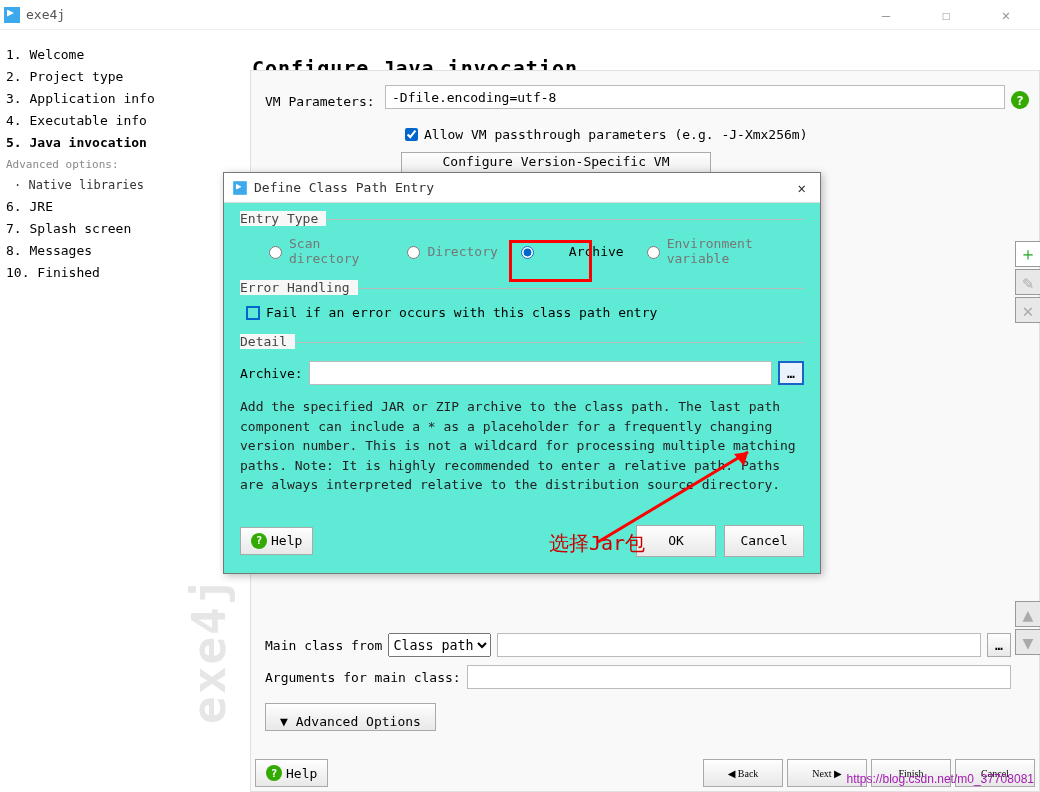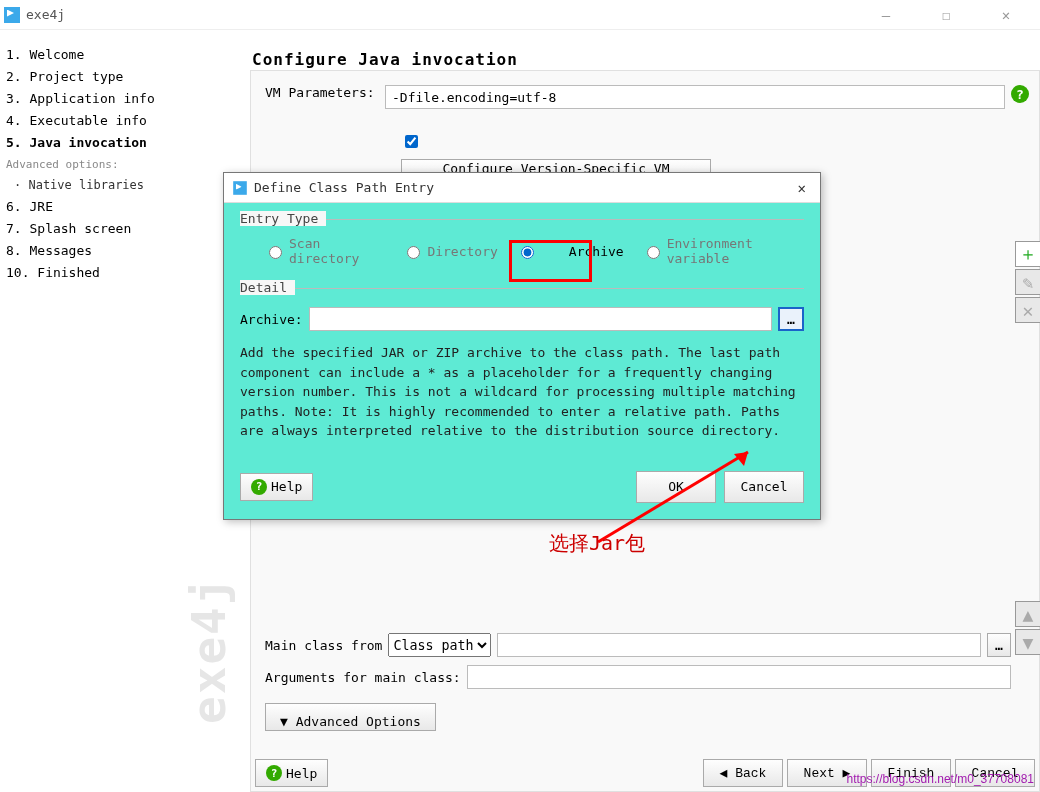--- a/index.html
+++ b/index.html
@@ -11,23 +11,23 @@
 .win-btns { display: flex; gap: 20px; padding-right: 10px; }
 .win-btn { width: 40px; height: 28px; display: flex; align-items: center; justify-content: center; color: #999; font-size: 14px; }
 .main { display: flex; height: calc(100% - 30px); }
 .sidebar { width: 222px; padding: 14px 6px 6px 6px; font-size: 13px; line-height: 1.7; color: #000; position: relative; }
 .sidebar .step { white-space: nowrap; cursor: pointer; }
 .sidebar .step.current { font-weight: bold; }
 .sidebar .sub-head { font-size: 11px; color: #888; margin-top: 2px; }
 .sidebar .sub-item { font-size: 12px; color: #333; padding-left: 8px; }
 .watermark { position: absolute; left: 170px; bottom: -10px; font-size: 46px; font-weight: bold; color: #e6e6e6; transform: rotate(-90deg); transform-origin: left top; letter-spacing: 2px; pointer-events: none; }
 .content { flex: 1; padding: 10px 14px 10px 30px; position: relative; }
-.page-title { font-family: monospace; font-size: 16px; font-weight: bold; margin: 10px 0 12px 0; letter-spacing: 1px; }
+.page-title { font-family: monospace; font-size: 20px; font-weight: bold; margin: 16px 0 12px 0; letter-spacing: 1px; }
 .config-area { border: 1px solid #e0e0e0; background: #f9f9f9; position: absolute; left: 28px; right: 0; top: 40px; bottom: 0; padding: 14px 10px 10px 14px; }
-.form-row { display: flex; align-items: flex-start; margin-bottom: 23px; font-family: monospace; font-size: 13px; }
+.form-row { display: flex; align-items: flex-end; margin-bottom: 16px; font-family: monospace; font-size: 13px; }
 .form-row label { width: 120px; }
 .vm-input { flex: 1; height: 24px; border: 1px solid #bbb; padding: 2px 6px; font-family: monospace; font-size: 13px; }
 .help-icon { width: 18px; height: 18px; border-radius: 50%; background: #3a0; color: #fff; font-weight: bold; display: inline-flex; align-items: center; justify-content: center; margin-left: 6px; font-size: 13px; }
 .checkbox-row { margin-left: 136px; font-family: monospace; font-size: 13px; display: flex; align-items: center; }
 .checkbox-row input { margin-right: 6px; accent-color: #0066cc; }
 .ver-btn { margin-left: 136px; margin-top: 8px; width: 310px; height: 28px; background: linear-gradient(#fefefe, #e8e8e8); border: 1px solid #aaa; font-family: monospace; font-size: 13px; cursor: pointer; }
 .toolbox { position: absolute; right: -2px; top: 170px; display: flex; flex-direction: column; gap: 2px; }
 .tool-btn { width: 26px; height: 26px; border: 1px solid #999; background: #e8e8e8; display: flex; align-items: center; justify-content: center; font-size: 18px; }
 .tool-btn.enabled { background: #fff; color: #2a2; }
 .tool-btn.disabled { color: #aaa; }
@@ -37,21 +37,21 @@
 .main-class-row select { height: 24px; font-family: monospace; }
 .main-class-input { flex: 1; height: 24px; border: 1px solid #bbb; background: #fff; }
 .browse-dots { width: 24px; height: 24px; border: 1px solid #aaa; background: linear-gradient(#fefefe, #e8e8e8); display: flex; align-items: center; justify-content: center; font-weight: bold; }
 .args-row { display: flex; align-items: center; gap: 6px; font-family: monospace; font-size: 13px; margin-bottom: 14px; }
 .args-input { flex: 1; height: 24px; border: 1px solid #bbb; background: #fff; }
 .adv-btn { height: 28px; background: linear-gradient(#fefefe, #e8e8e8); border: 1px solid #aaa; font-family: monospace; font-size: 13px; padding: 10px 14px; cursor: pointer; }
 .footer-btns { position: absolute; left: 4px; right: 4px; bottom: 4px; display: flex; align-items: center; }
 .help-btn { height: 28px; background: linear-gradient(#fefefe, #e8e8e8); border: 1px solid #aaa; font-family: monospace; font-size: 13px; padding: 0 10px; display: flex; align-items: center; gap: 4px; cursor: pointer; }
 .help-btn .qmark { width: 16px; height: 16px; border-radius: 50%; background: #3a0; color: #fff; font-weight: bold; display: inline-flex; align-items: center; justify-content: center; font-size: 11px; }
 .footer-spacer { flex: 1; }
-.nav-btn { height: 28px; width: 80px; margin-left: 4px; background: linear-gradient(#fefefe, #e8e8e8); border: 1px solid #aaa; font-family: Liberation Mono, monospace; font-size: 13px; cursor: pointer; }
+.nav-btn { height: 28px; width: 80px; margin-left: 4px; background: linear-gradient(#fefefe, #e8e8e8); border: 1px solid #aaa; font-family: Liberation Serif, serif; font-size: 10px; cursor: pointer; }
 
 .modal { position: absolute; left: 223px; top: 172px; width: 598px; background: #5eead4; border: 1px solid #777; box-shadow: 2px 2px 8px rgba(0,0,0,.25); }
 .modal-titlebar { height: 30px; background: #fff; display: flex; align-items: center; padding: 0 8px; border-bottom: 1px solid #ddd; }
 .modal-title { font-size: 13px; color: #333; flex: 1; }
 .close-x { font-size: 14px; color: #333; padding: 0 6px; cursor: pointer; }
 .modal-body { padding: 16px 16px 8px 16px; }
 .fieldset { border: none; border-top: 1px solid #bbb; padding: 10px 0 12px 0; margin: 0 0 10px 0; position: relative; }
 .fieldset-legend { position: absolute; top: -9px; left: 0; background: #f7f7f7; padding-right: 8px; font-family: monospace; font-size: 13px; color: #444; }
 .radio-row { display: flex; gap: 18px; margin-left: 24px; margin-top: 6px; font-family: monospace; font-size: 13px; color: #777; align-items: center; }
 .radio-item { display: flex; align-items: center; gap: 4px; }
@@ -105,20 +105,21 @@
     <div class="page-title">Configure Java invocation</div>
 
     <div class="config-area">
       <div class="form-row">
         <label>VM Parameters:</label>
         <input class="vm-input" value="-Dfile.encoding=utf-8" style="">
         <span class="help-icon">?</span>
       </div>
       <div class="checkbox-row">
         <input type="checkbox" checked="" style="">
+        <span>Allow VM passthrough parameters (e.g. -J-Xmx256m)</span>
       </div>
       <button class="ver-btn">Configure Version-Specific VM Parameters</button>
 
       
       <div class="toolbox">
         <div class="tool-btn enabled">＋</div>
         <div class="tool-btn disabled">✎</div>
         <div class="tool-btn disabled">✕</div>
       </div>
       <div class="nav-toolbox">
@@ -181,20 +182,27 @@
             <input type="radio" name="et" checked="" style="">
             <span>Archive</span>
           </label>
         <label class="radio-item">
             <input type="radio" name="et" style="">
             <span>Environment variable</span>
           </label>
       </div>
     </div>
 
+    <div class="fieldset">
+      <div class="fieldset-legend">Error Handling</div>
+      <div class="error-row">
+        <span class="square-check"></span>
+        <span>Fail if an error occurs with this class path entry</span>
+      </div>
+    </div>
 
     <div class="fieldset">
       <div class="fieldset-legend">Detail</div>
       <div class="detail-row">
         <span>Archive:</span>
         <input type="text" style="">
         <div class="browse-btn-dlg">…</div>
       </div>
       <div class="detail-text">Add the specified JAR or ZIP archive to the class path. The last path component can include a * as a placeholder for a frequently changing version number. This is not a wildcard for processing multiple matching paths. Note: It is highly recommended to enter a relative path. Paths are always interpreted relative to the distribution source directory.</div>
     </div>

